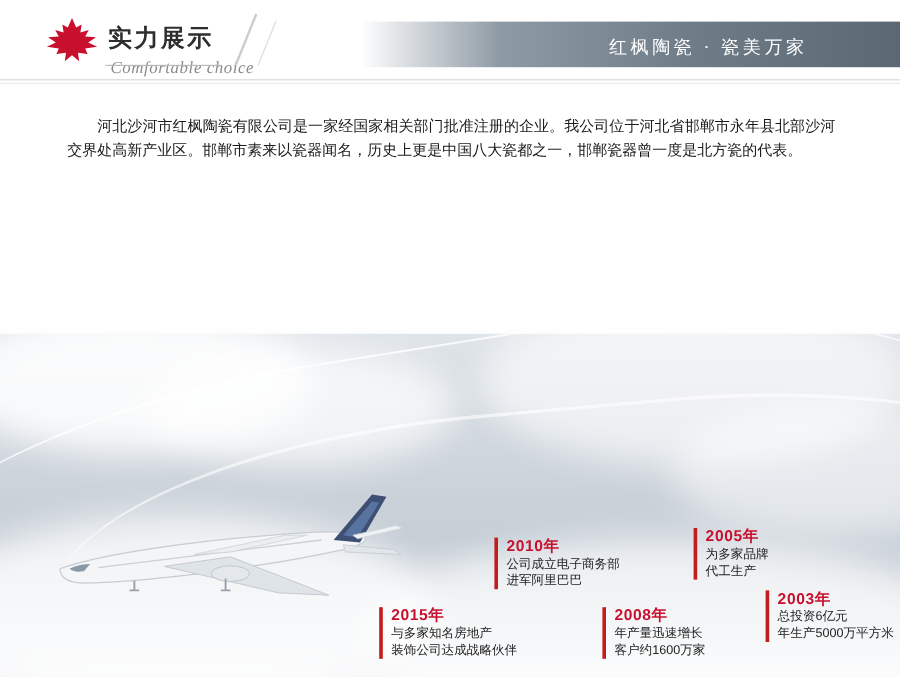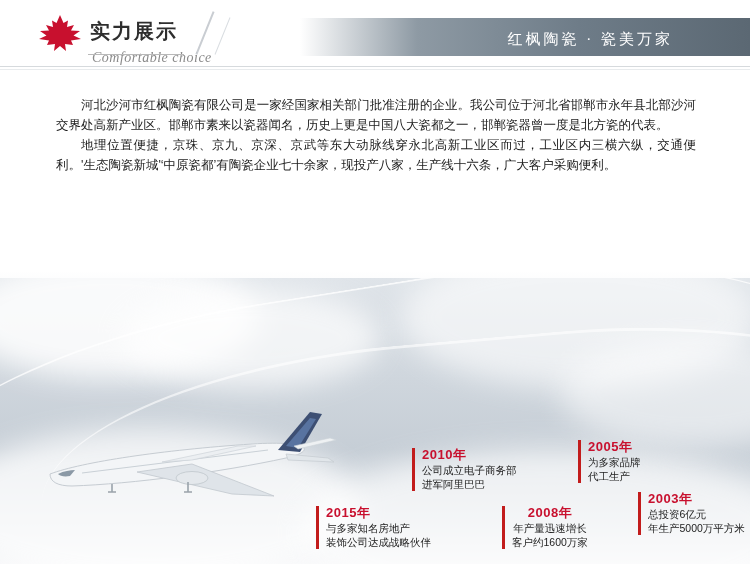--- a/index.html
+++ b/index.html
@@ -209,21 +209,20 @@
     <div class="header-sub-underline"></div>
     <div class="header-slash"></div>
 
     <div class="header-right">红枫陶瓷 · 瓷美万家</div>
   </div>
   <div class="header-rule"></div>
   <div class="header-rule2"></div>
 
   <div class="body-text">
     <p class="indent">河北沙河市红枫陶瓷有限公司是一家经国家相关部门批准注册的企业。我公司位于河北省邯郸市永年县北部沙河交界处高新产业区。邯郸市素来以瓷器闻名，历史上更是中国八大瓷都之一，邯郸瓷器曾一度是北方瓷的代表。</p>
-    <p class="indent">地理位置便捷，京珠、京九、京深、京武等东大动脉线穿永北高新工业区而过，工业区内三横六纵，交通便利。'生态陶瓷新城'‘中原瓷都’有陶瓷企业七十余家，现投产八家，生产线十六条，广大客户采购便利。</p>
   </div>
 
   <div class="photo">
     <div class="sky"></div>
 
     <div class="cloud" style="left:-40px; top:-20px; width:300px; height:120px;"></div>
     <div class="cloud" style="left:120px; top:10px; width:260px; height:100px; opacity:.7;"></div>
     <div class="cloud" style="left:400px; top:-30px; width:360px; height:140px; opacity:.6;"></div>
     <div class="cloud" style="left:-60px; top:150px; width:420px; height:160px; opacity:.75;"></div>
     <div class="cloud" style="left:300px; top:170px; width:500px; height:170px; opacity:.65;"></div>
@@ -278,19 +277,19 @@
     <span class="ln">总投资6亿元</span>
     <span class="ln">年生产5000万平方米</span>
   </div>
 
   <div class="callout" style="left:316px; top:506px;">
     <span class="year">2015年</span>
     <span class="ln">与多家知名房地产</span>
     <span class="ln">装饰公司达成战略伙伴</span>
   </div>
 
-  <div class="callout" style="left:502px; top:506px;text-align:center;">
+  <div class="callout" style="left:502px; top:506px;">
     <span class="year">2008年</span>
     <span class="ln">年产量迅速增长</span>
     <span class="ln">客户约1600万家</span>
   </div>
 
 </div>
 
 </body></html>

